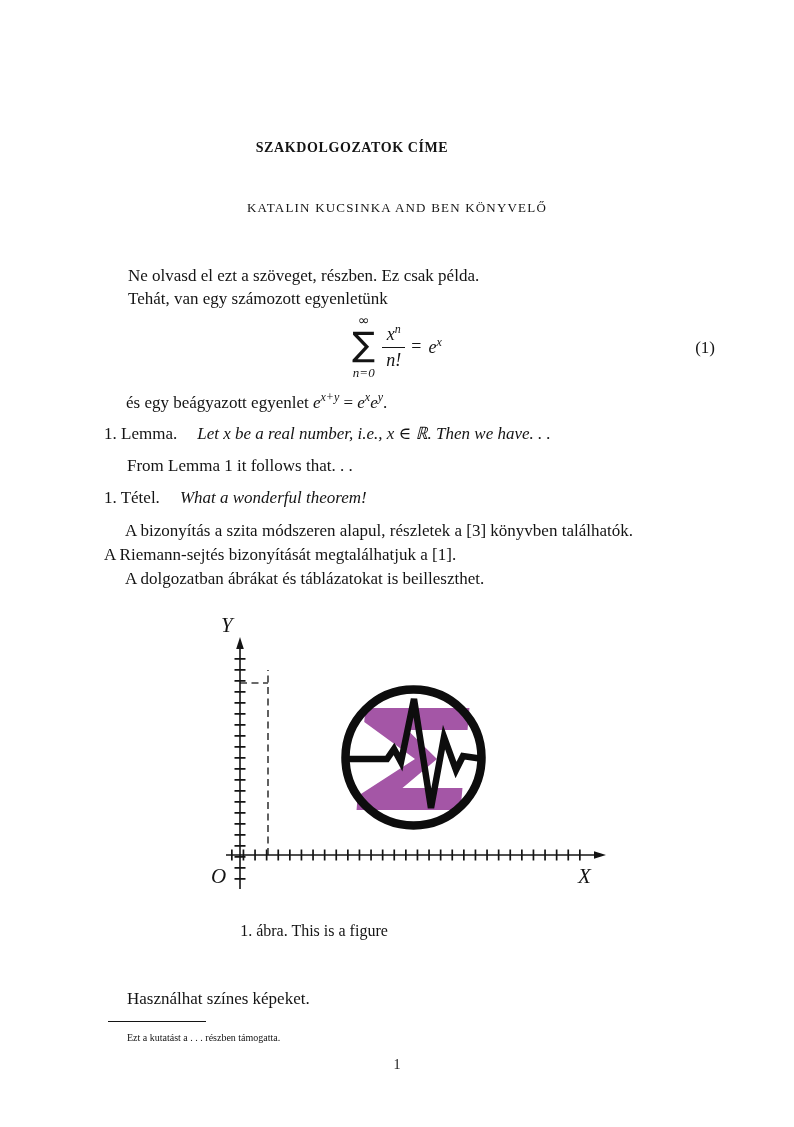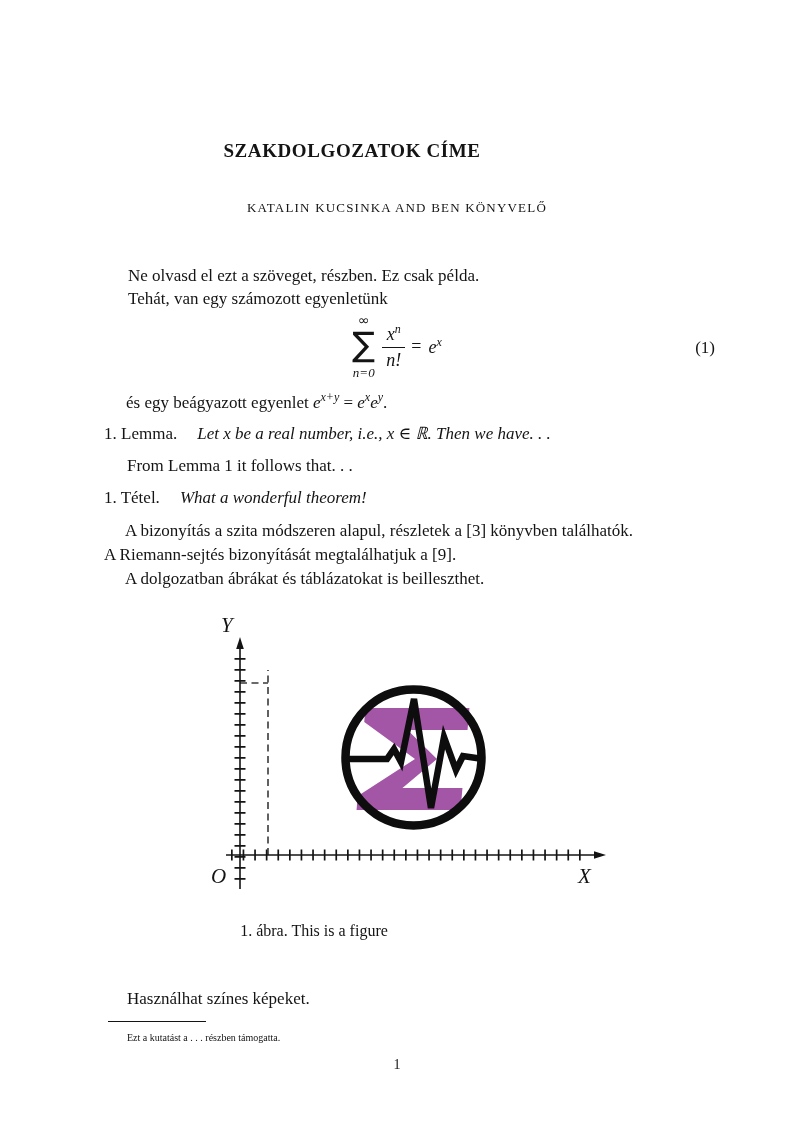--- a/index.html
+++ b/index.html
@@ -2,21 +2,21 @@
 <html><head>
 <meta charset="utf-8">
 <style>
   html,body{margin:0;padding:0;}
   body{
     width:794px;height:1127px;background:#ffffff;position:relative;
     font-family:"Liberation Serif","DejaVu Serif",serif;color:#141414;
     overflow:hidden;
   }
   .abs{position:absolute;}
-  .title{top:140px;left:0;width:704px;text-align:center;font-size:19px;font-weight:bold;letter-spacing:0.6px;}
+  .title{top:140px;left:0;width:704px;text-align:center;font-size:14px;font-weight:bold;letter-spacing:0.6px;}
   .authors{top:200px;left:0;width:794px;text-align:center;font-size:13px;letter-spacing:1.2px;}
   .bodyline{font-size:17px;line-height:20px;white-space:nowrap;}
   .intro1{top:266px;left:128px;}
   .intro2{top:289px;left:128px;}
   .eqrow{top:314px;left:0;width:794px;display:flex;justify-content:center;align-items:center;height:64px;}
   .eqrow .math{display:flex;align-items:center;font-size:18px;}
   .sum{display:inline-flex;flex-direction:column;align-items:center;line-height:1;}
   .sum-top{font-size:14px;margin-bottom:1px;font-family:"DejaVu Sans",sans-serif;}
   .sum-glyph{font-size:34px;line-height:0.95;font-family:"DejaVu Sans",sans-serif;}
   .sum-bottom{font-size:13px;font-style:italic;margin-top:6px;}
@@ -76,21 +76,21 @@
   <span class="thmlabel">1. Lemma.</span><span class="thmtext">Let x be a real number, i.e., x ∈ ℝ. Then we have. . .</span>
 </div>
 
 <div class="abs bodyline follows">From Lemma 1 it follows that. . .</div>
 
 <div class="abs bodyline theorem">
   <span class="thmlabel">1. Tétel.</span><span class="thmtext">What a wonderful theorem!</span>
 </div>
 
 <div class="abs bodyline proof1">A bizonyítás a szita módszeren alapul, részletek a [3] könyvben találhatók.</div>
-<div class="abs bodyline proof2">A Riemann-sejtés bizonyítását megtalálhatjuk a [9].</div>
+<div class="abs bodyline proof2">A Riemann-sejtés bizonyítását megtalálhatjuk a [1].</div>
 <div class="abs bodyline proof3">A dolgozatban ábrákat és táblázatokat is beilleszthet.</div>
 
 <svg class="abs figwrap" viewBox="0 0 420 290" xmlns="http://www.w3.org/2000/svg">
 
   <line x1="73" y1="243" x2="73" y2="58" stroke="#3a3a3a" stroke-width="1.6" stroke-dasharray="7 4.5"></line>
   <line x1="45" y1="71" x2="73" y2="71" stroke="#3a3a3a" stroke-width="1.6" stroke-dasharray="7 4.5"></line>
 
   <line x1="45" y1="33" x2="45" y2="277" stroke="#141414" stroke-width="1.6"></line>
   <line x1="31" y1="243" x2="404" y2="243" stroke="#141414" stroke-width="1.6"></line>
 

